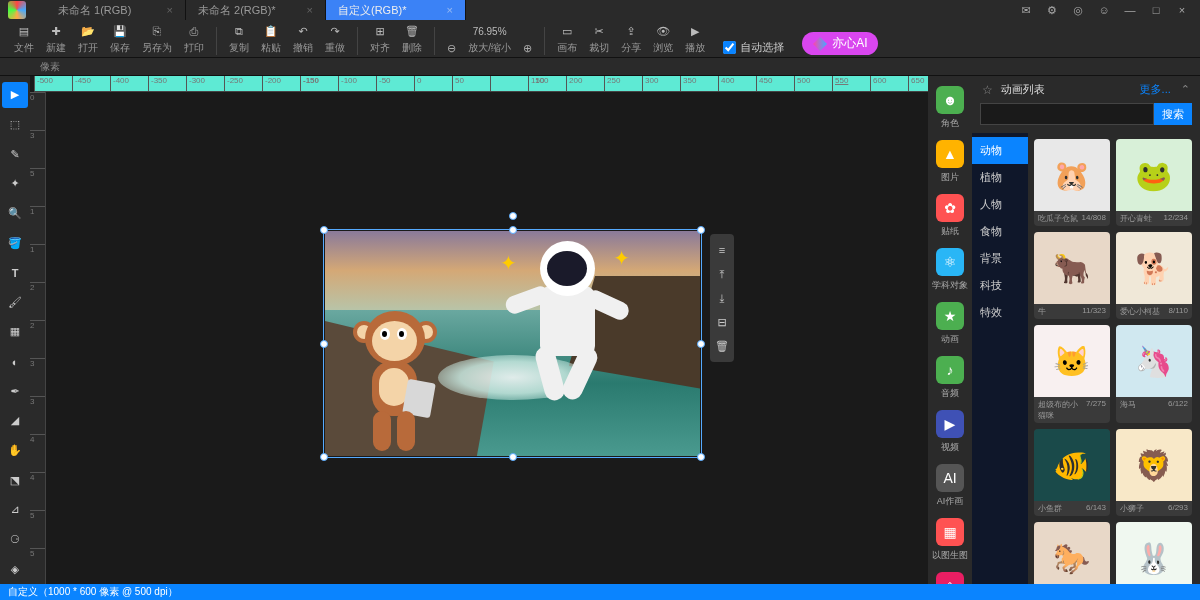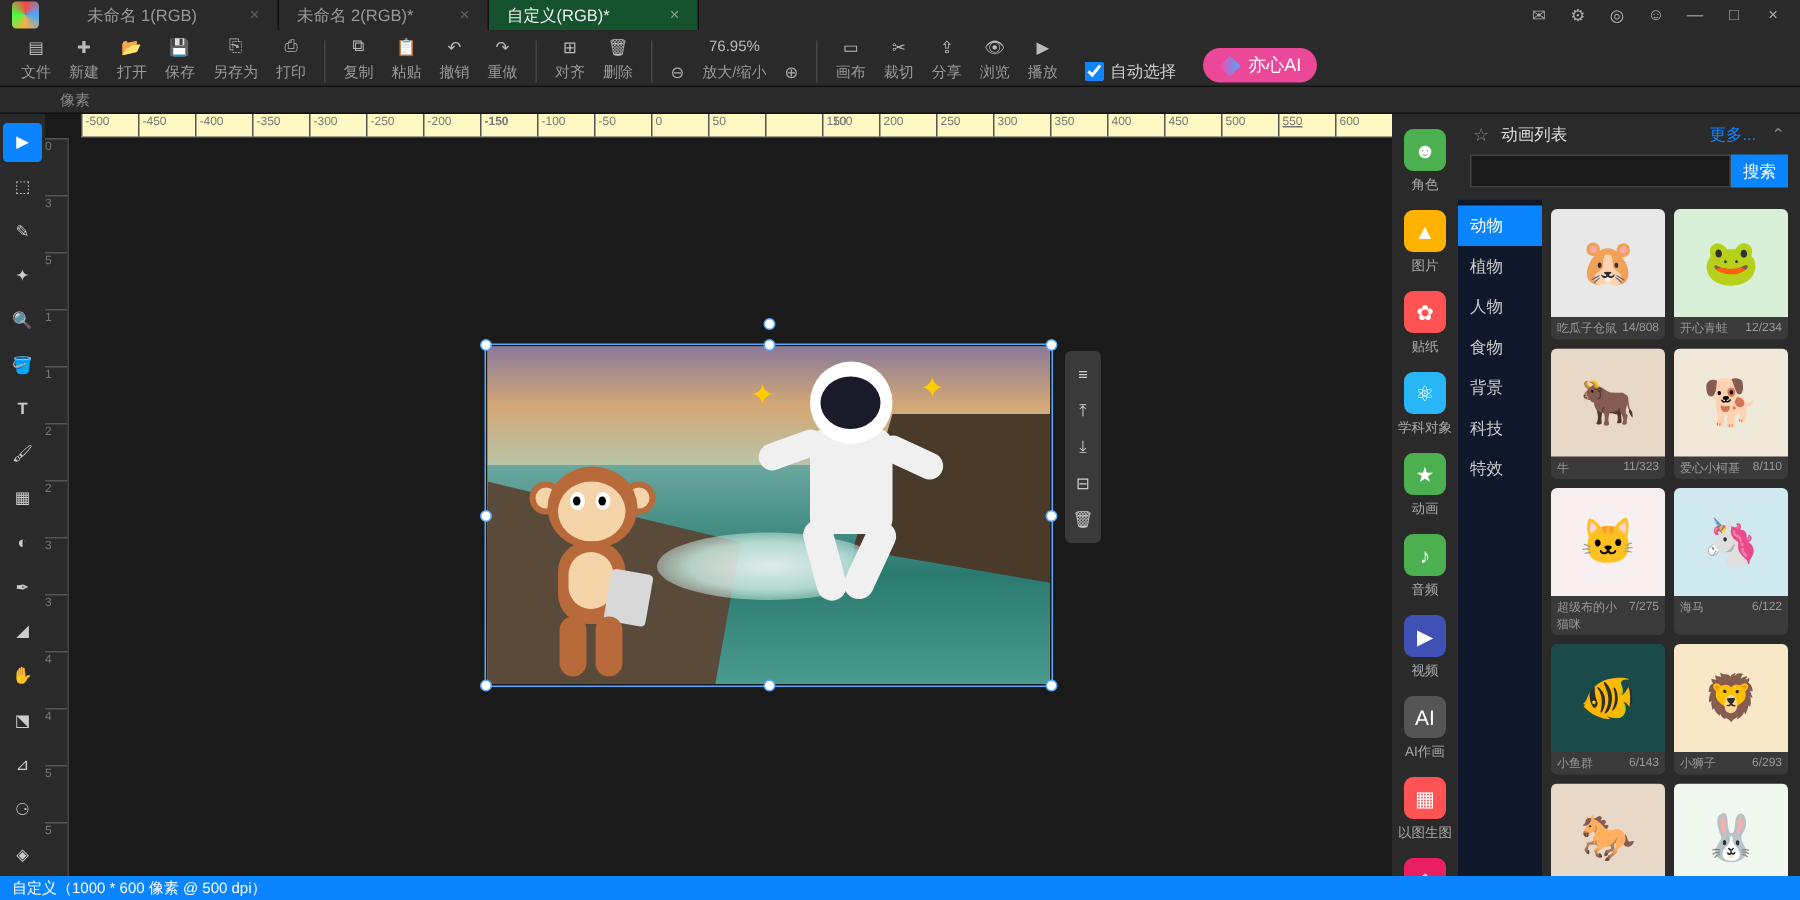--- a/index.html
+++ b/index.html
@@ -1,46 +1,46 @@
 <!DOCTYPE html>
 <html><head>
 <meta charset="utf-8">
 <style>
 * { margin:0; padding:0; box-sizing:border-box; font-family:"Microsoft YaHei",sans-serif; }
 body { background:#1a1a1a; color:#ccc; width:1200px; height:600px; overflow:hidden; font-size:11px; position:relative; }
 .titlebar { height:20px; background:#2a2a2a; display:flex; align-items:center; }
 .app-logo { width:18px; height:18px; margin-left:8px; border-radius:3px; background:conic-gradient(#f44,#4af,#fa4,#4f4,#f44); }
 .tabs { display:flex; margin-left:20px; height:20px; }
 .tab { padding:0 12px; display:flex; align-items:center; min-width:140px; border-right:1px solid #111; color:#999; cursor:pointer; position:relative; }
-.tab.active { background:#14532d; color:#eee; }
+.tab.active { background:#3b82f6; color:#eee; }
 .tab-x { margin-left:auto; opacity:.5; }
 .win-ctrl { margin-left:auto; display:flex; gap:10px; padding-right:10px; align-items:center; }
 .win-ctrl span { width:16px; height:16px; display:flex; align-items:center; justify-content:center; color:#aaa; cursor:pointer; }
 
 .toolbar { height:38px; background:#2a2a2a; display:flex; align-items:flex-end; padding:0 8px 2px; border-bottom:1px solid #111; }
 .tool-btn { display:flex; flex-direction:column; align-items:center; margin:0 6px; color:#bbb; cursor:pointer; }
 .tool-ico { width:16px; height:16px; margin-bottom:2px; display:flex; align-items:center; justify-content:center; }
 .tool-lbl { font-size:10px; color:#999; }
 .sep { width:1px; height:28px; background:#444; margin:0 6px; }
 .zoom { color:#aaa; font-size:11px; margin:0 6px; display:flex; align-items:center; }
 .auto-sel { display:flex; align-items:center; margin-left:12px; color:#ccc; }
 .auto-sel input { margin-right:4px; accent-color:#0a84ff; }
-.ai-badge { margin-left:18px; display:flex; align-items:center; background:#ec4899; padding:3px 10px; border-radius:14px; }
+.ai-badge { margin-left:18px; display:flex; align-items:center; background:#d946ef; padding:3px 10px; border-radius:14px; }
 .ai-badge svg { margin-right:4px; }
 .ai-badge span { font-size:12px; color:#fff; font-weight:500; }
 
 .opt-row { height:18px; background:#2a2a2a; border-bottom:1px solid #111; padding-left:40px; display:flex; align-items:center; color:#888; font-size:10px; }
 
 .workspace { position:absolute; top:76px; bottom:16px; left:0; right:0; display:flex; }
 .left-tools { width:30px; background:#2a2a2a; display:flex; flex-direction:column; align-items:center; padding-top:4px; }
 .lt-btn { width:26px; height:26px; display:flex; align-items:center; justify-content:center; margin:2px 0; color:#ccc; cursor:pointer; border-radius:3px; }
 .lt-btn.sel { background:#0a84ff; color:#fff; }
 
 .canvas-area { flex:1; background:#1a1a1a; position:relative; overflow:hidden; }
-.ruler-h { position:absolute; top:0; left:24px; right:0; height:16px; background:#fef9c3; border-bottom:1px solid #444; overflow:hidden; }
+.ruler-h { position:absolute; top:0; left:4px; right:0; height:16px; background:#5eead4; border-bottom:1px solid #444; overflow:hidden; }
 .ruler-h .tick { position:absolute; top:0; height:16px; border-left:1px solid #555; font-size:8px; color:#777; padding-left:2px; }
 .ruler-v { position:absolute; top:16px; left:0; bottom:0; width:16px; background:#2a2a2a; border-right:1px solid #444; overflow:hidden; }
 .ruler-v .tick { position:absolute; left:0; width:16px; border-top:1px solid #555; font-size:8px; color:#777; }
 
 .canvas { position:absolute; left:295px; top:155px; width:375px; height:225px; background:linear-gradient(180deg,#c9a876 0%,#d4b88a 15%,#7fb8c4 30%,#2a6b6f 60%,#4a8a7f 100%); }
 .scene { position:absolute; inset:0; }
 .sky { position:absolute; top:0; left:0; right:0; height:35%; background:linear-gradient(180deg,#8a7a9a,#d4a876,#b8c4a8); }
 .water { position:absolute; top:35%; left:0; right:0; bottom:0; background:linear-gradient(180deg,#6aa8a0,#2a7a6f,#4a9a8f); }
 .rocks-l { position:absolute; left:0; top:40%; width:45%; height:60%; background:#5a4a3a; clip-path:polygon(0 0,100% 30%,90% 100%,0 100%); }
 .rocks-r { position:absolute; right:0; top:20%; width:35%; height:50%; background:#4a3a2a; clip-path:polygon(20% 0,100% 0,100% 100%,0 80%); }

